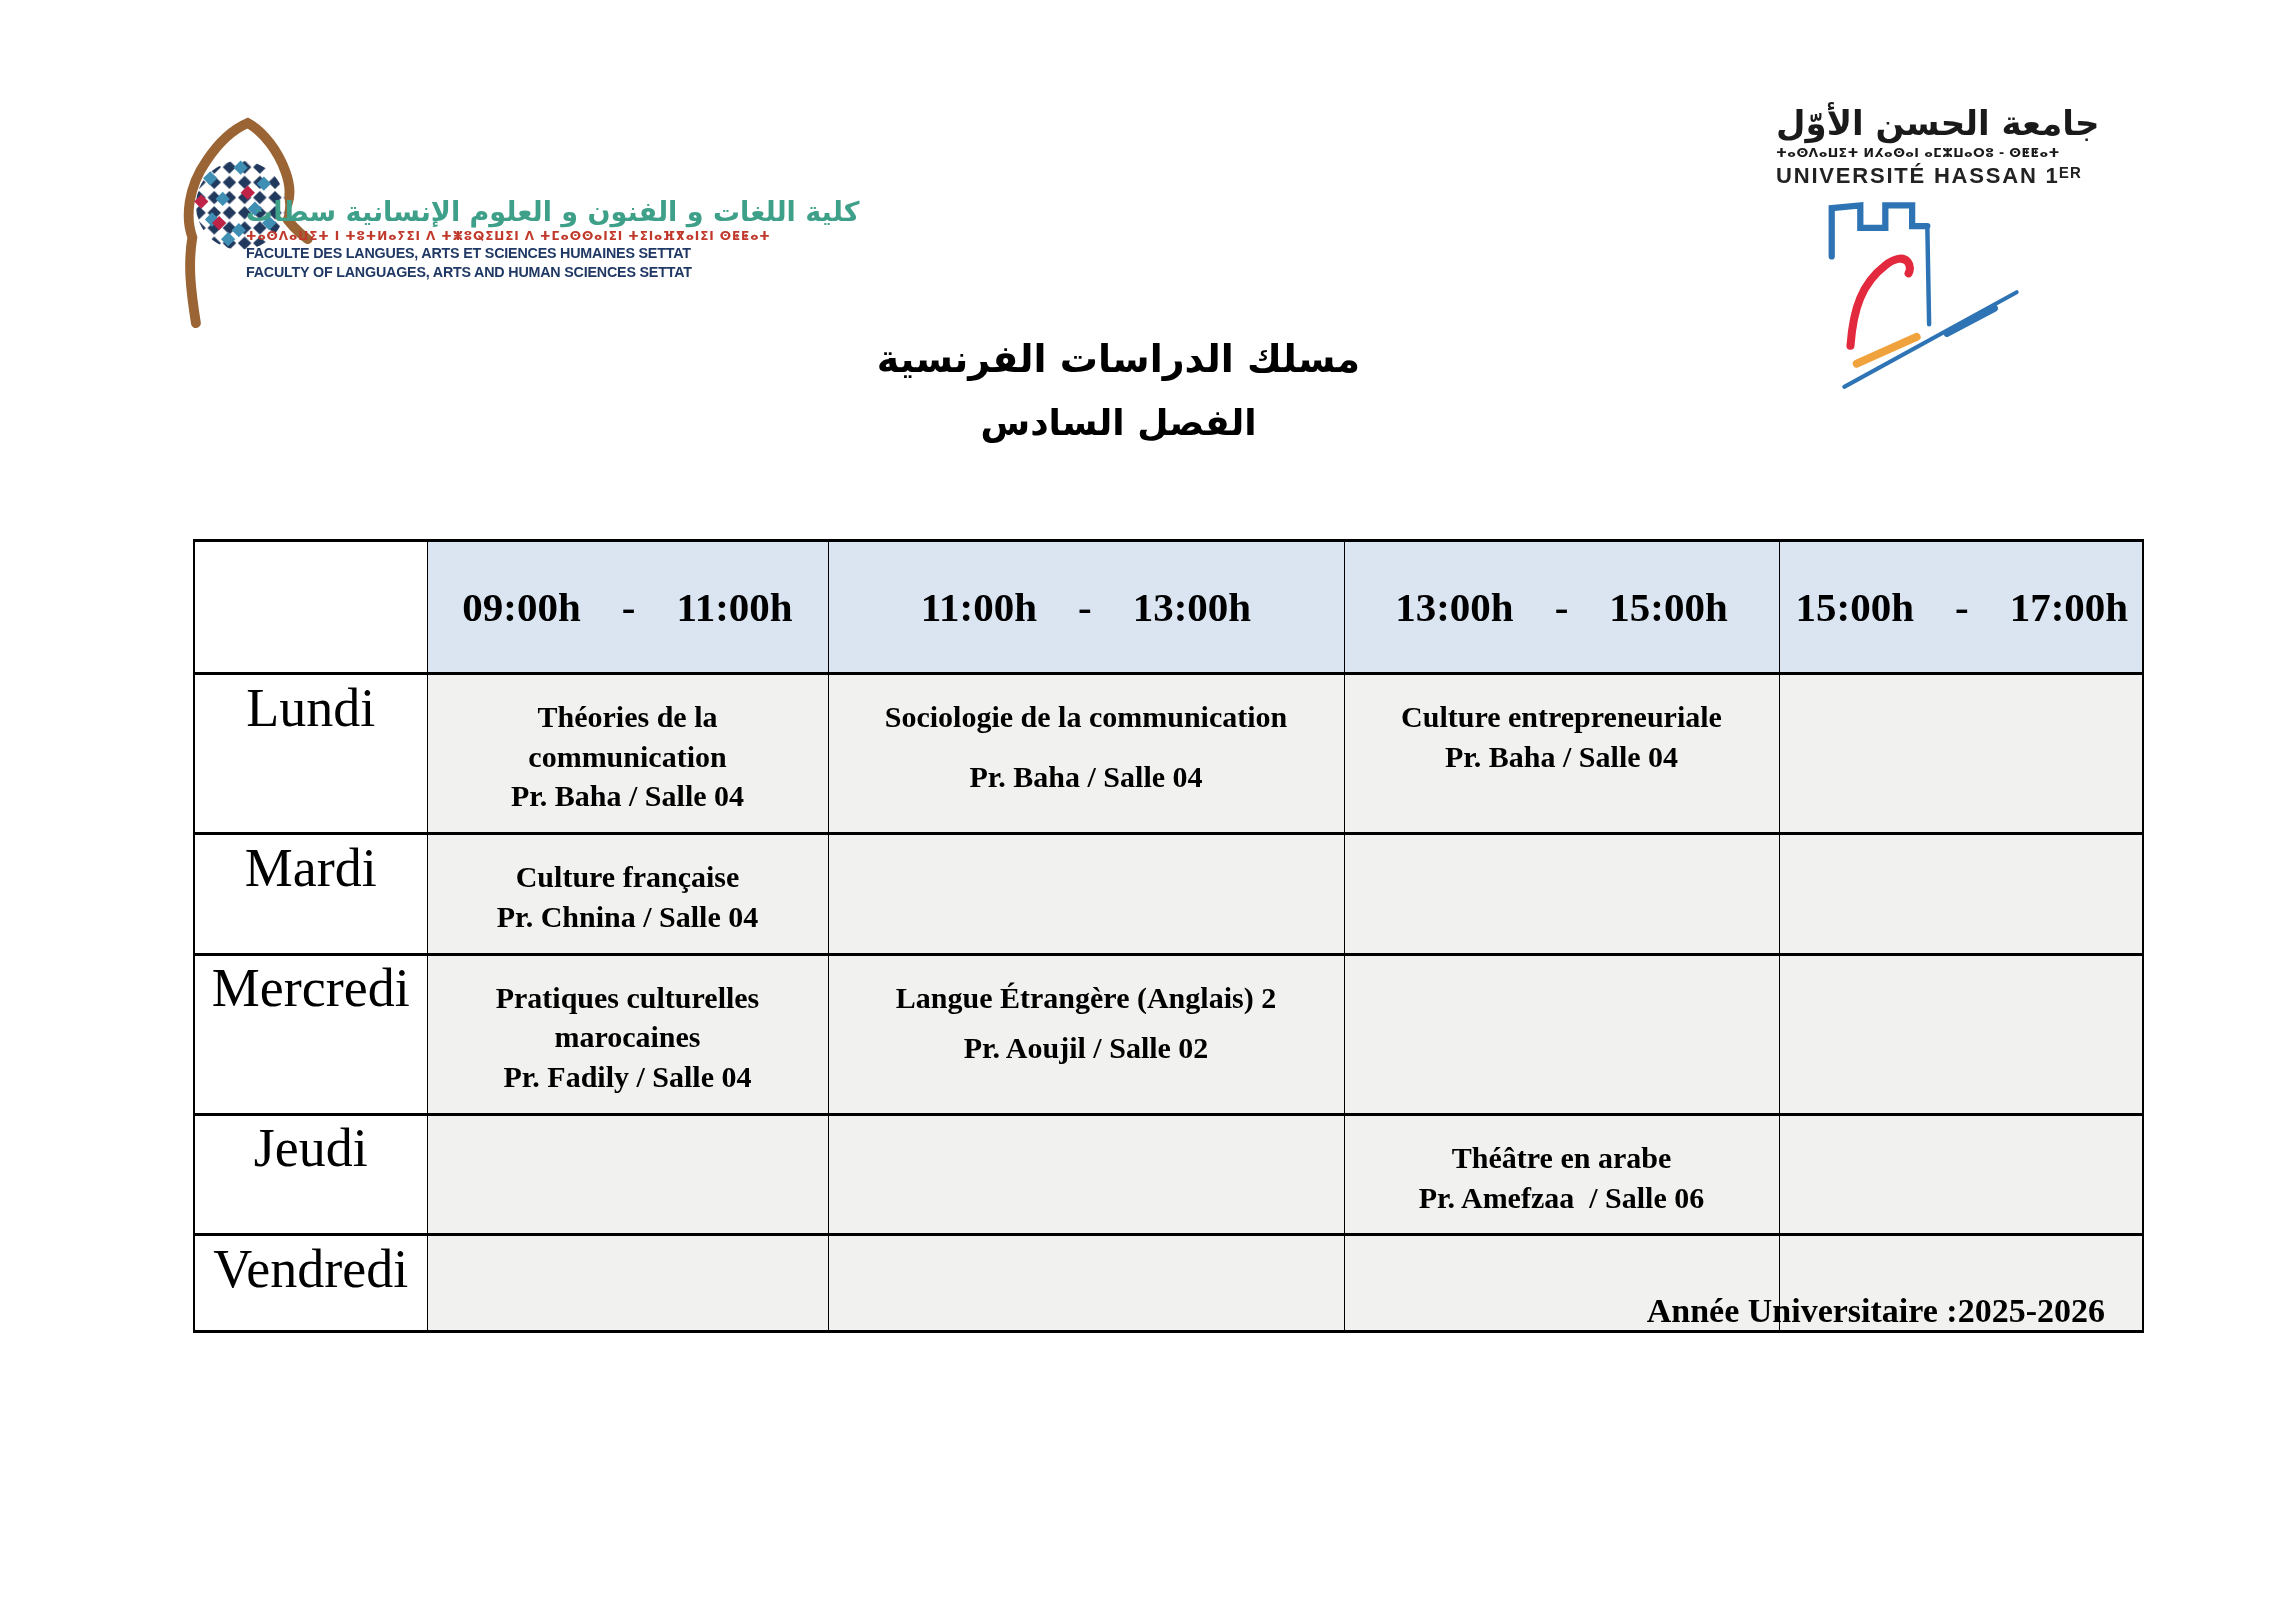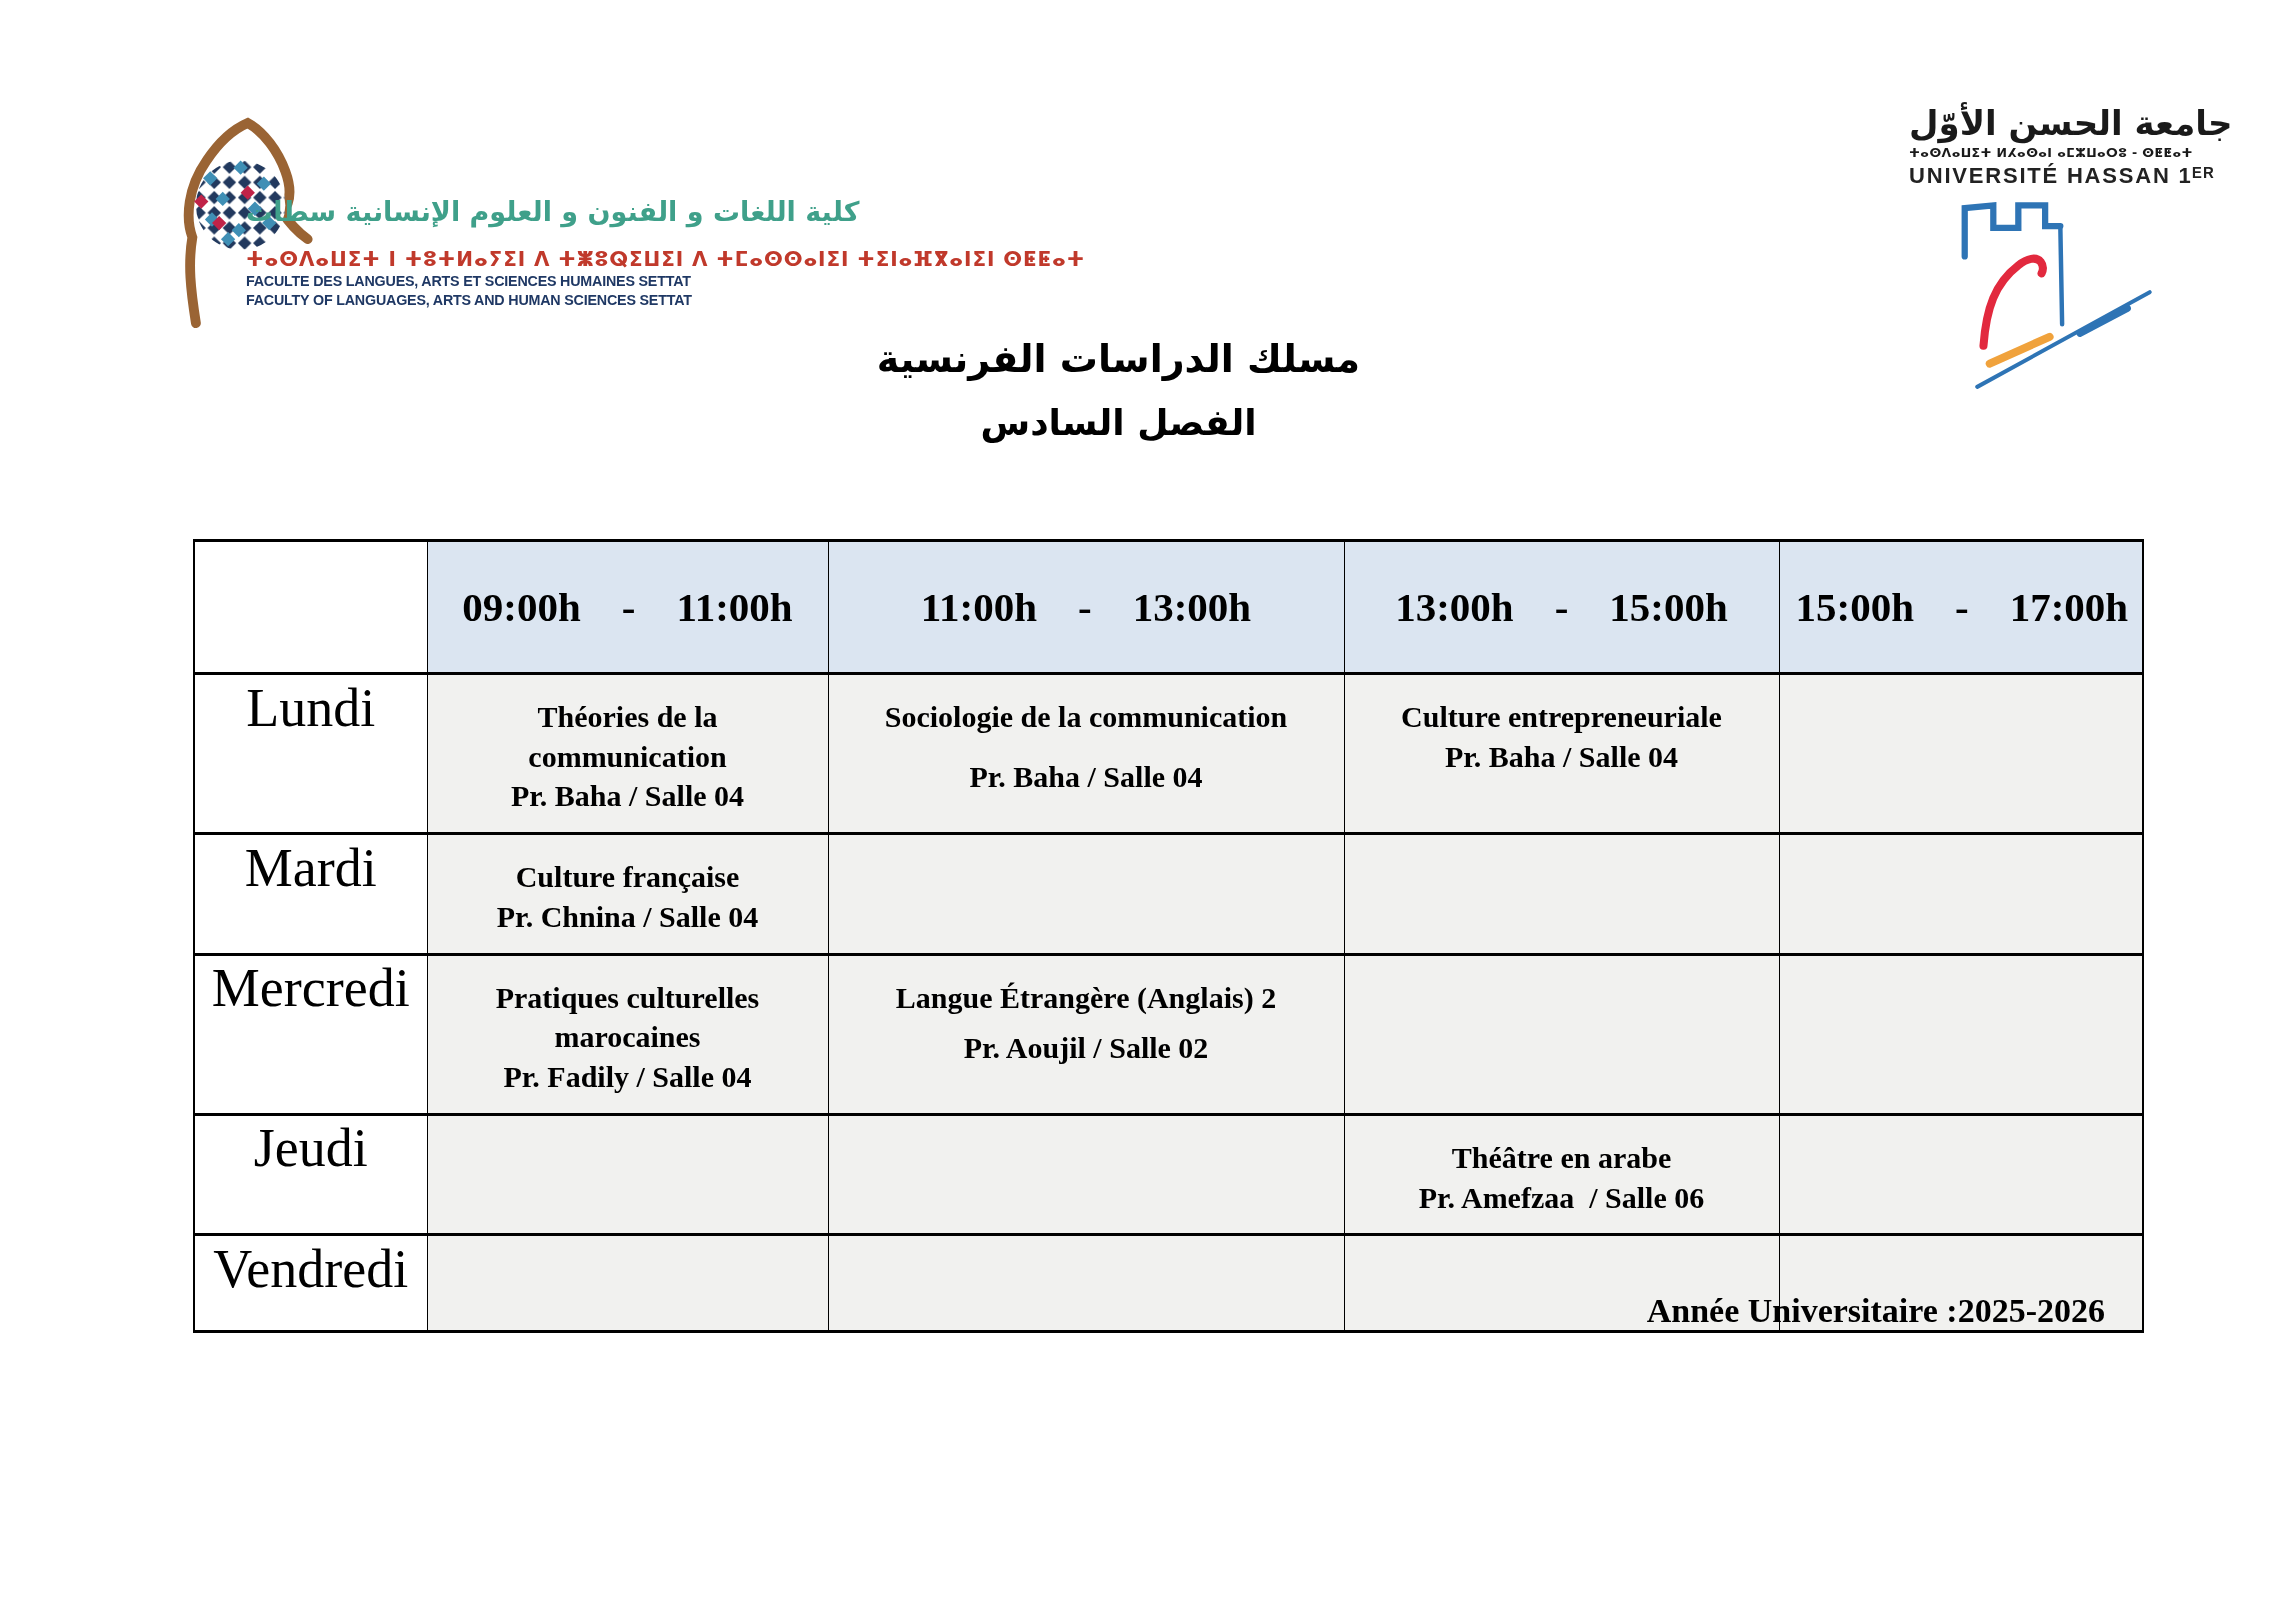--- a/index.html
+++ b/index.html
@@ -16,31 +16,31 @@
   .faculty-logo { position:absolute; left:176px; top:114px; width:510px; height:224px; }
   .faculty-logo svg.arch { position:absolute; left:0; top:0; }
   .faculty-text { position:absolute; left:70px; top:81px; width:430px; }
   .fac-arabic {
     font-family:"DejaVu Sans",sans-serif;
     font-size:27px; font-weight:700; color:#3fa08a;
     text-align:left; line-height:1.25; white-space:nowrap;
   }
   .fac-tifinagh {
     font-family:"DejaVu Sans",sans-serif;
-    font-size:20px; font-weight:700; color:#c0392b;
-    letter-spacing:0.9px; margin-top:18px; white-space:nowrap;
+    font-size:12px; font-weight:700; color:#c0392b;
+    letter-spacing:0.9px; margin-top:0; white-space:nowrap;
   }
   .fac-latin {
     font-family:"Liberation Sans","DejaVu Sans",sans-serif;
     font-size:14.3px; font-weight:700; color:#1f3864;
     letter-spacing:-0.2px; margin-top:2.7px; white-space:nowrap;
   }
 
   
-  .university-logo { position:absolute; left:1909px; top:104px; width:278px; height:340px; text-align:center; }
+  .university-logo { position:absolute; left:1776px; top:104px; width:278px; height:340px; text-align:center; }
   .uni-arabic {
     font-family:"DejaVu Sans",sans-serif;
     font-size:34px; font-weight:700; color:#1a1a1a; line-height:1.15; white-space:nowrap;
   }
   .uni-tifinagh {
     font-family:"DejaVu Sans",sans-serif;
     font-size:12.5px; font-weight:700; color:#1a1a1a; letter-spacing:0.4px; margin-top:1.8px; white-space:nowrap;
   }
   .uni-latin {
     font-family:Liberation Sans, sans-serif;

